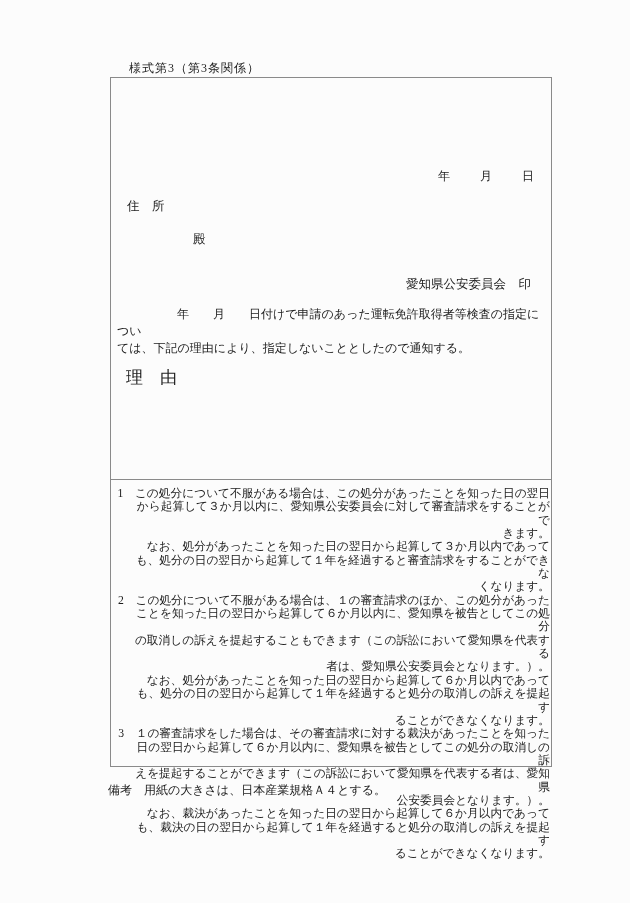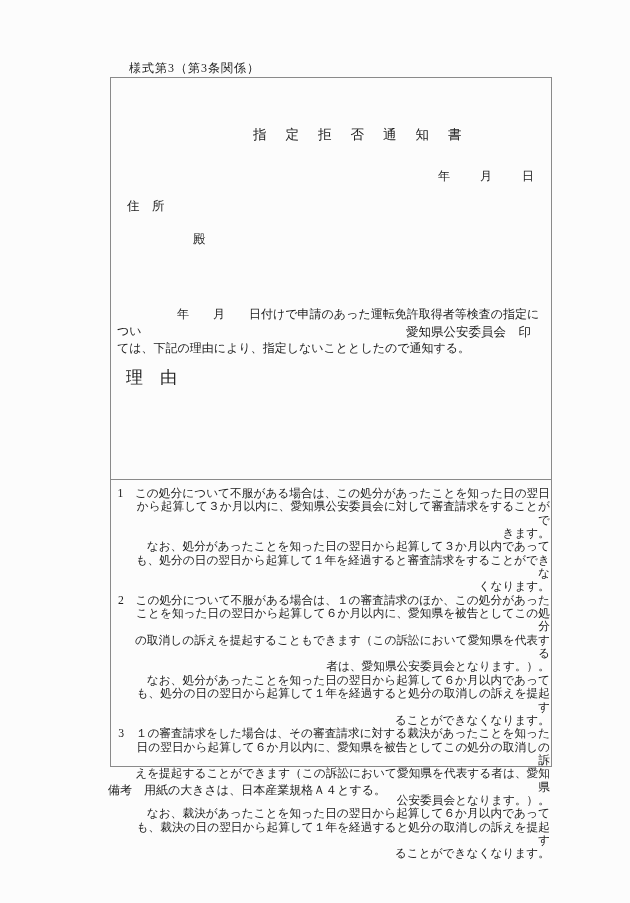--- a/index.html
+++ b/index.html
@@ -64,21 +64,20 @@
     top: 153px;
     font-size: 12.5px;
     white-space: nowrap;
   }
   .issuer {
     position: absolute;
     right: 20px;
     top: 198px;
     font-size: 12.5px;
     white-space: nowrap;
-    margin-top: 48px;
   }
   .notice-body {
     position: absolute;
     left: 6px;
     top: 228px;
     width: 432px;
     font-size: 12px;
     line-height: 17px;
     white-space: pre-line;
   }
@@ -117,21 +116,20 @@
 </style>
 </head>
 <body>
 
 <div class="page">
 
   <div class="form-label">様式第3（第3条関係）</div>
 
   <div class="form-box">
 
-    <div class="notice-title">指定拒否通知書</div>
 
     <div class="date-line">年　　月　　日</div>
 
     <div class="address-label">住　所</div>
 
     <div class="addressee">殿</div>
 
     <div class="issuer">愛知県公安委員会　印</div>
 
     <div class="notice-body">　　　　　年　　月　　日付けで申請のあった運転免許取得者等検査の指定につい

